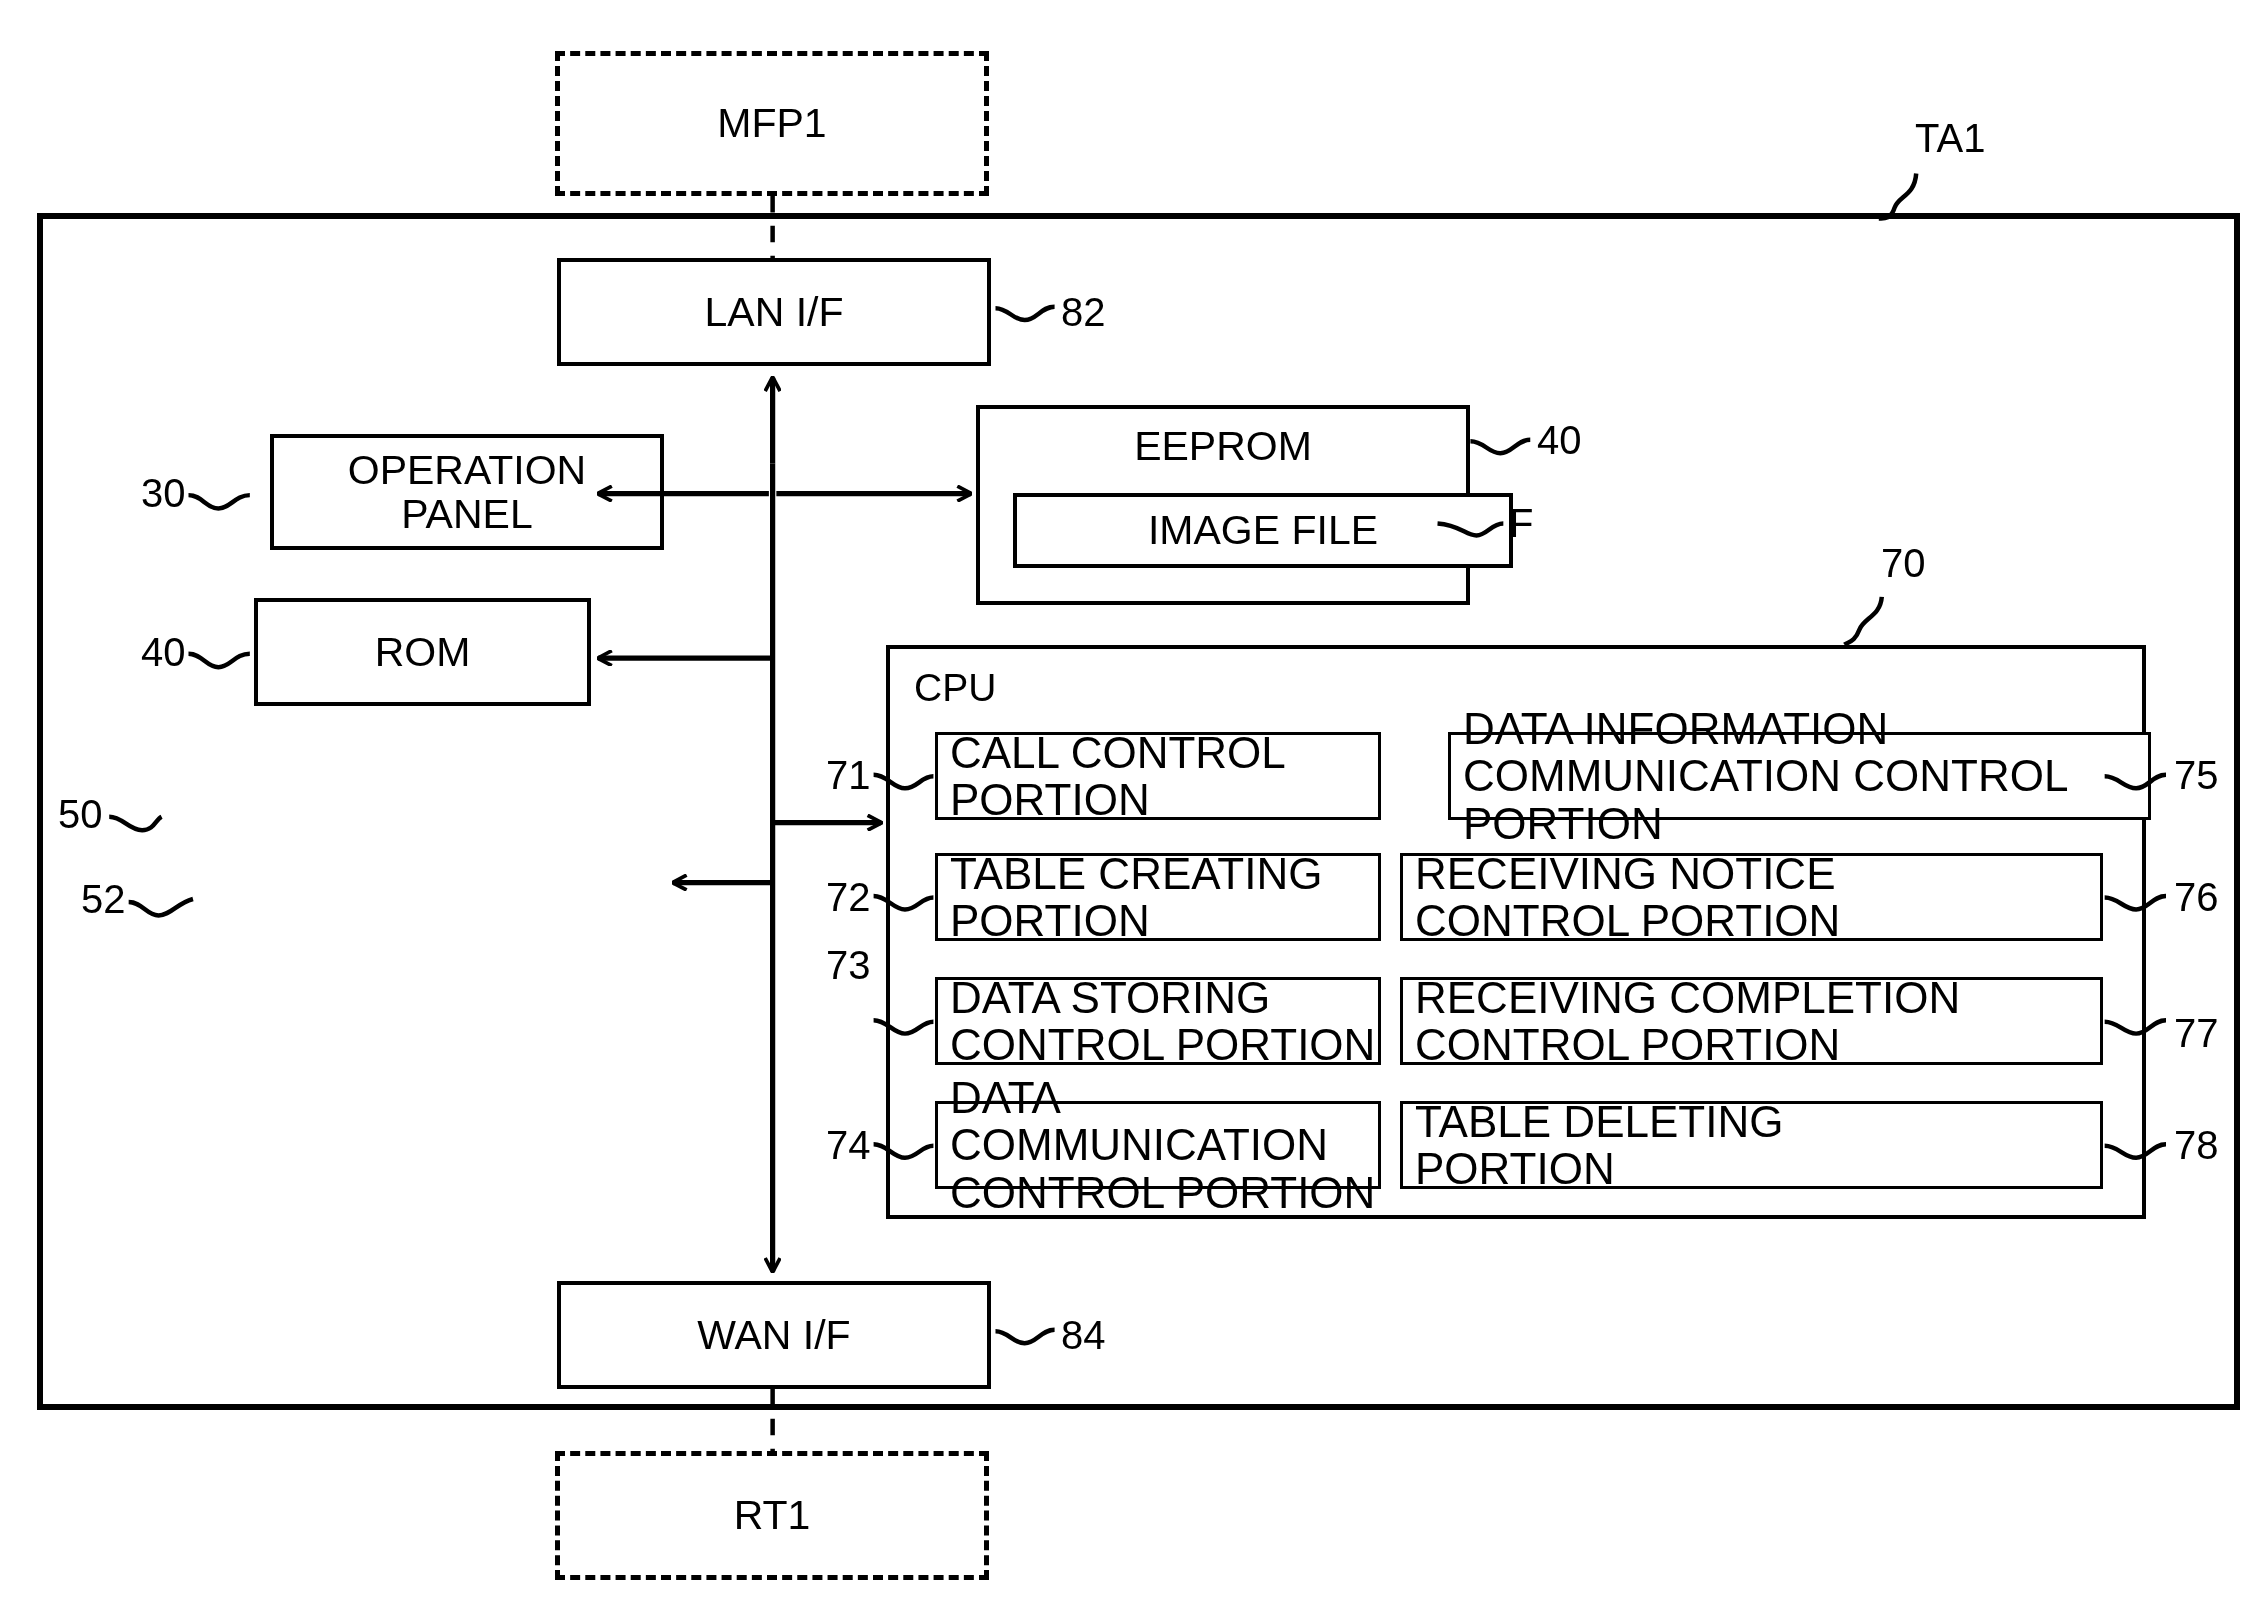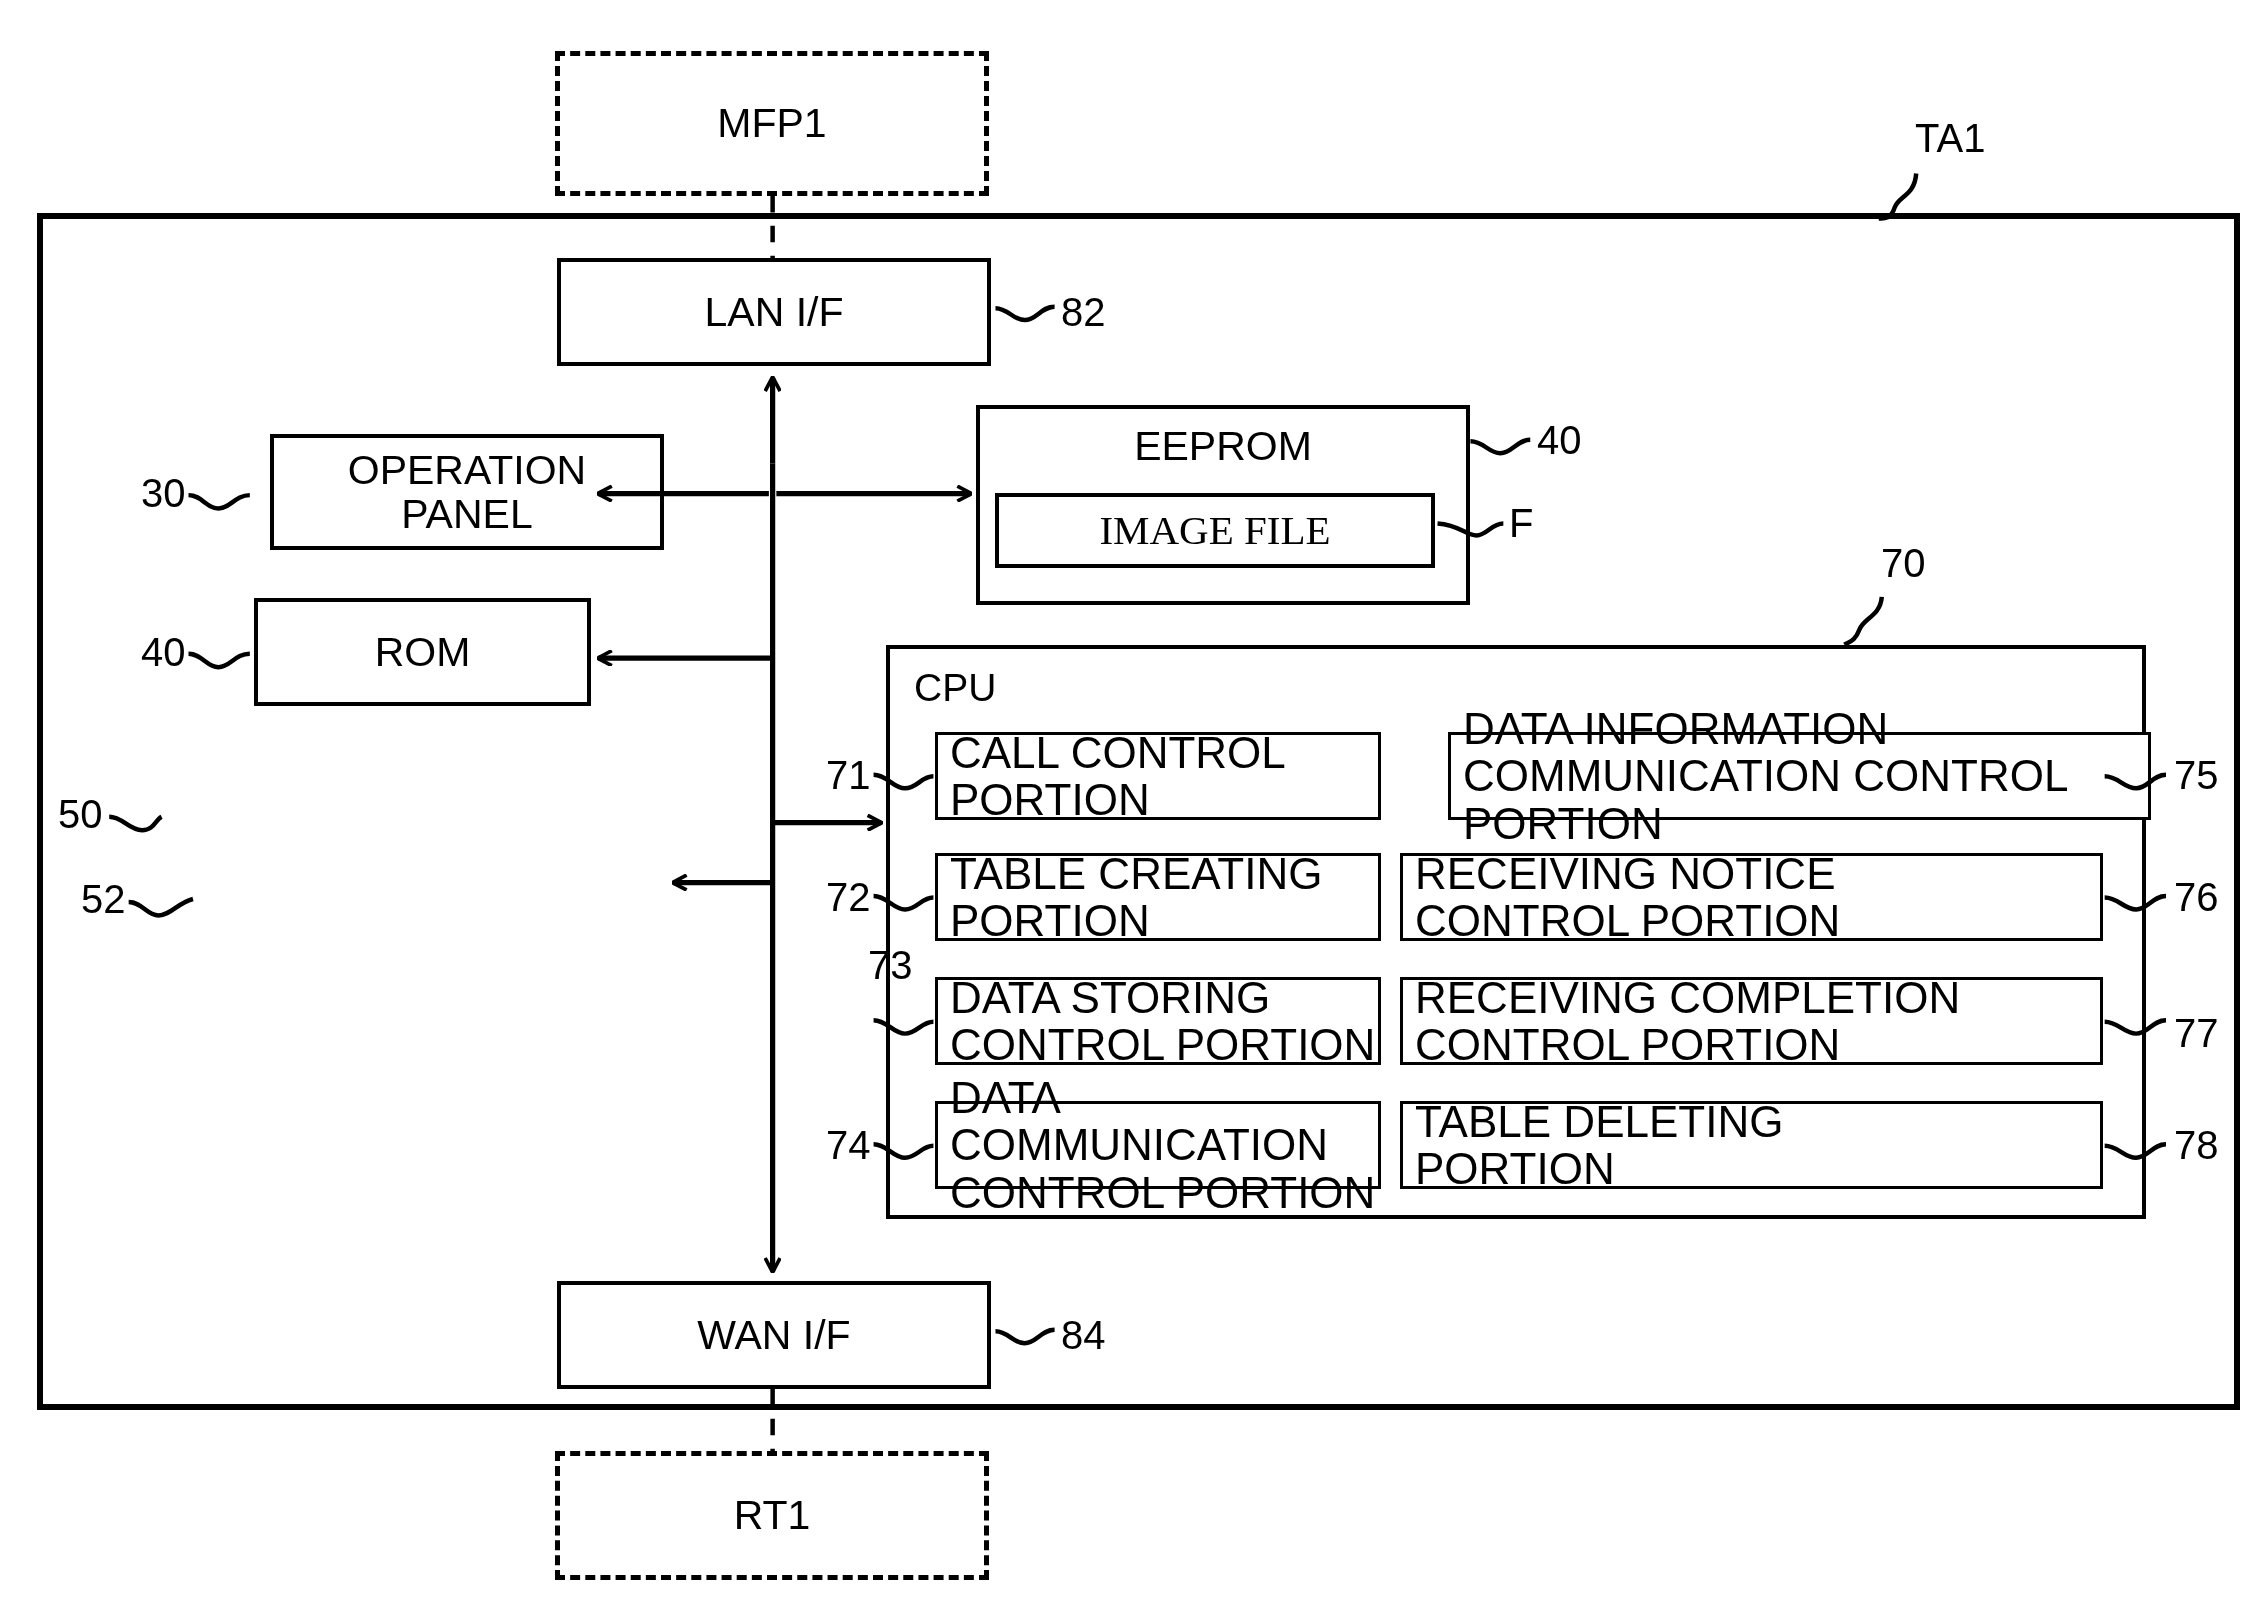--- a/index.html
+++ b/index.html
@@ -107,21 +107,21 @@
   <div class="box txt-big" style="left:254px; top:598px; width:337px; height:108px;">
     <span>ROM</span>
   </div>
   <div class="lbl" style="left:141px; top:632px;">40</div>
 
   <div class="lbl" style="left:58px; top:794px;">50</div>
   <div class="lbl" style="left:81px; top:879px;">52</div>
 
   <div class="box" style="left:976px; top:405px; width:494px; height:200px; display:block;">
     <div class="txt-big" style="position:absolute; left:0; top:15px; width:100%; text-align:center;">EEPROM</div>
-    <div class="box txt-big" style="left:15px; top:84px; width:440px; height:75px; border-width:4.5px;font-family:Liberation Serif, serif;">
+    <div class="box txt-big" style="left:33px; top:84px; width:500px; height:75px; border-width:4.5px;">
       <span>IMAGE FILE</span>
     </div>
   </div>
   <div class="lbl" style="left:1537px; top:420px;">40</div>
   <div class="lbl" style="left:1509px; top:503px;">F</div>
 
   <div class="box" style="left:886px; top:645px; width:1260px; height:574px; display:block;">
     <div class="cpu-title" style="left:24px; top:19.4px;">CPU</div>
   </div>
   <div class="lbl" style="left:1881px; top:543px;">70</div>
@@ -135,21 +135,21 @@
   <div class="portion" style="left:935px; top:853px; width:446px; height:88px;">
     <span>TABLE CREATING
 PORTION</span>
   </div>
   <div class="lbl" style="left:826px; top:877px;">72</div>
 
   <div class="portion" style="left:935px; top:977px; width:446px; height:88px;">
     <span>DATA STORING
 CONTROL PORTION</span>
   </div>
-  <div class="lbl" style="left:826px; top:945px;margin-left:42px;">73</div>
+  <div class="lbl" style="left:826px; top:945px;">73</div>
 
   <div class="portion" style="left:935px; top:1101px; width:446px; height:88px;">
     <span>DATA COMMUNICATION
 CONTROL PORTION</span>
   </div>
   <div class="lbl" style="left:826px; top:1125px;">74</div>
 
   <div class="portion" style="left:1448px; top:732px; width:703px; height:88px;">
     <span>DATA INFORMATION
 COMMUNICATION CONTROL PORTION</span>

